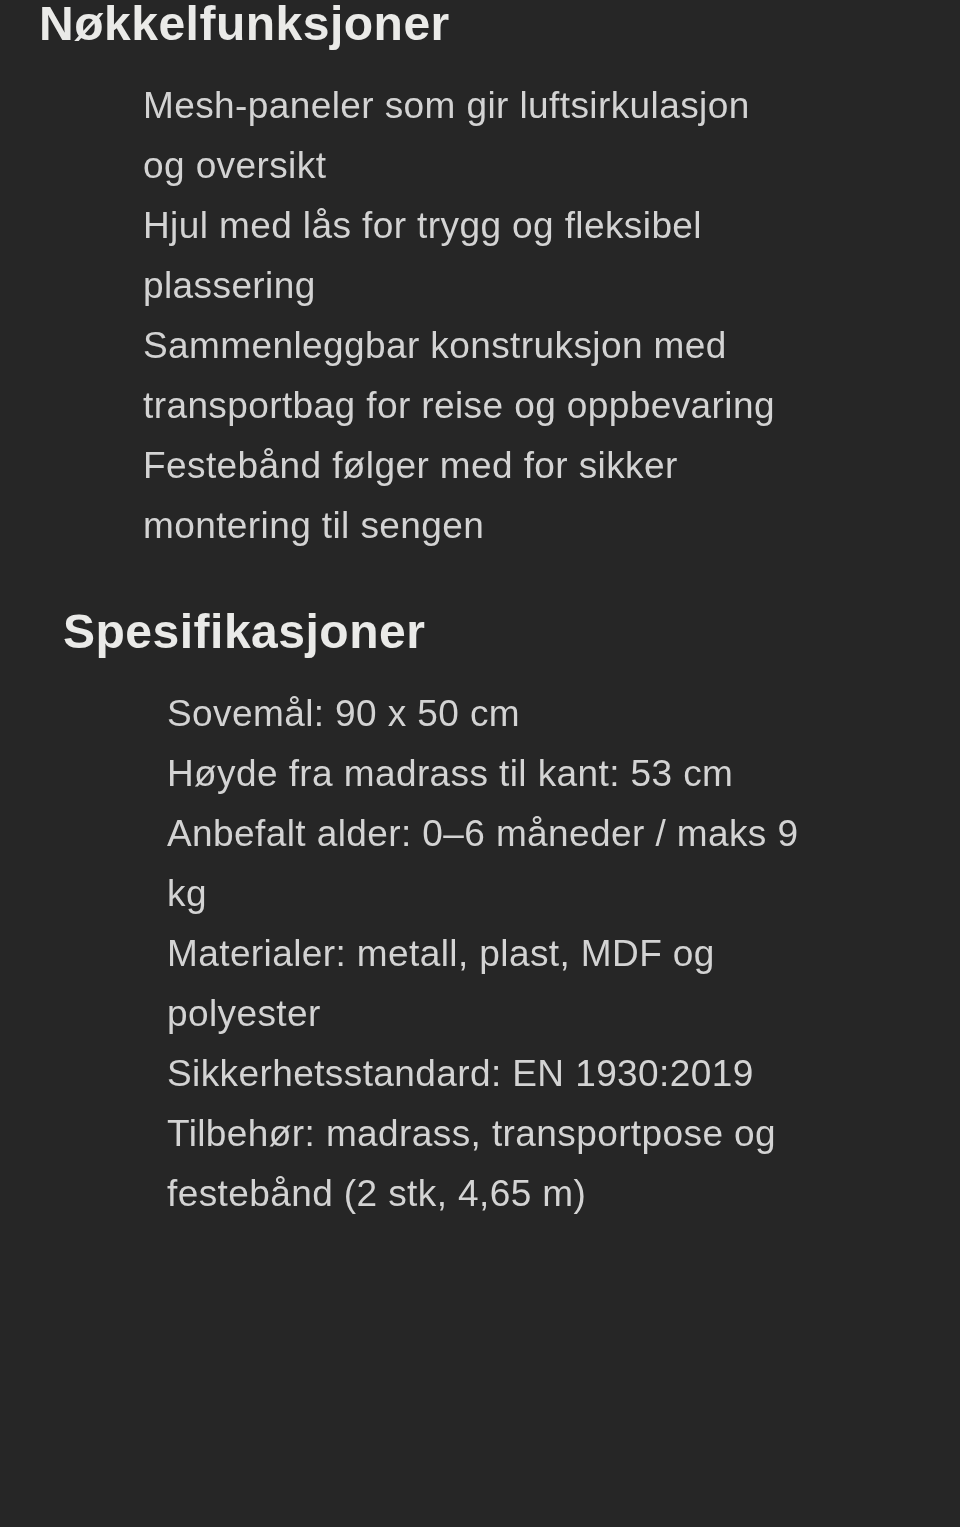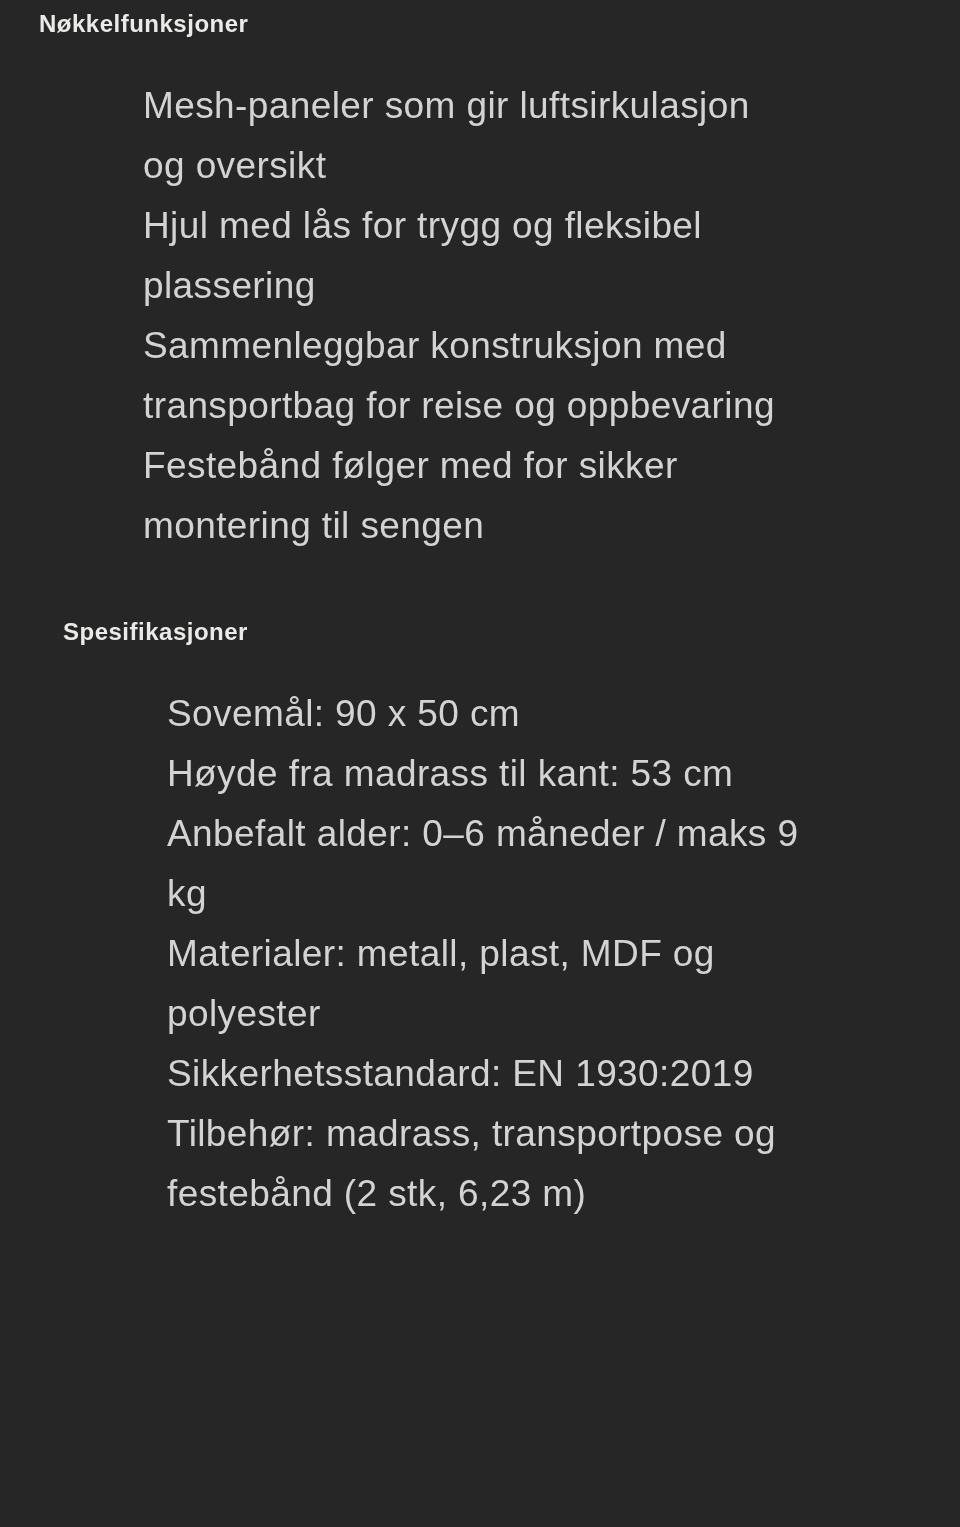--- a/index.html
+++ b/index.html
@@ -15,21 +15,21 @@
     box-sizing: border-box;
     background: var(--bg);
     padding: 4px 40px 0 39px;
     overflow: hidden;
     font-family: "Liberation Sans", "DejaVu Sans", sans-serif;
   }
   .section { margin: 0; }
   .section + .section { margin-top: 56px; margin-left: 24px; }
   .section-heading {
     margin: 0;
-    font-size: 24px;
+    font-size: 48px;
     line-height: 40px;
     font-weight: 700;
     letter-spacing: 0.5px;
     color: var(--heading);
   }
   .item-list {
     list-style: none;
     margin: 32px 0 0 0;
     padding: 0 0 0 104px;
   }
@@ -65,17 +65,17 @@
     <h2 class="section-heading">Spesifikasjoner</h2>
     <ul class="item-list">
         <li>Sovemål: 90 x 50 cm</li>
         <li>Høyde fra madrass til kant: 53 cm</li>
         <li>Anbefalt alder: 0–6 måneder / maks 9
 kg</li>
         <li>Materialer: metall, plast, MDF og
 polyester</li>
         <li>Sikkerhetsstandard: EN 1930:2019</li>
         <li>Tilbehør: madrass, transportpose og
-festebånd (2 stk, 6,23 m)</li>
+festebånd (2 stk, 4,65 m)</li>
       </ul>
   </section>
 
 </div>
 
 </body></html>

